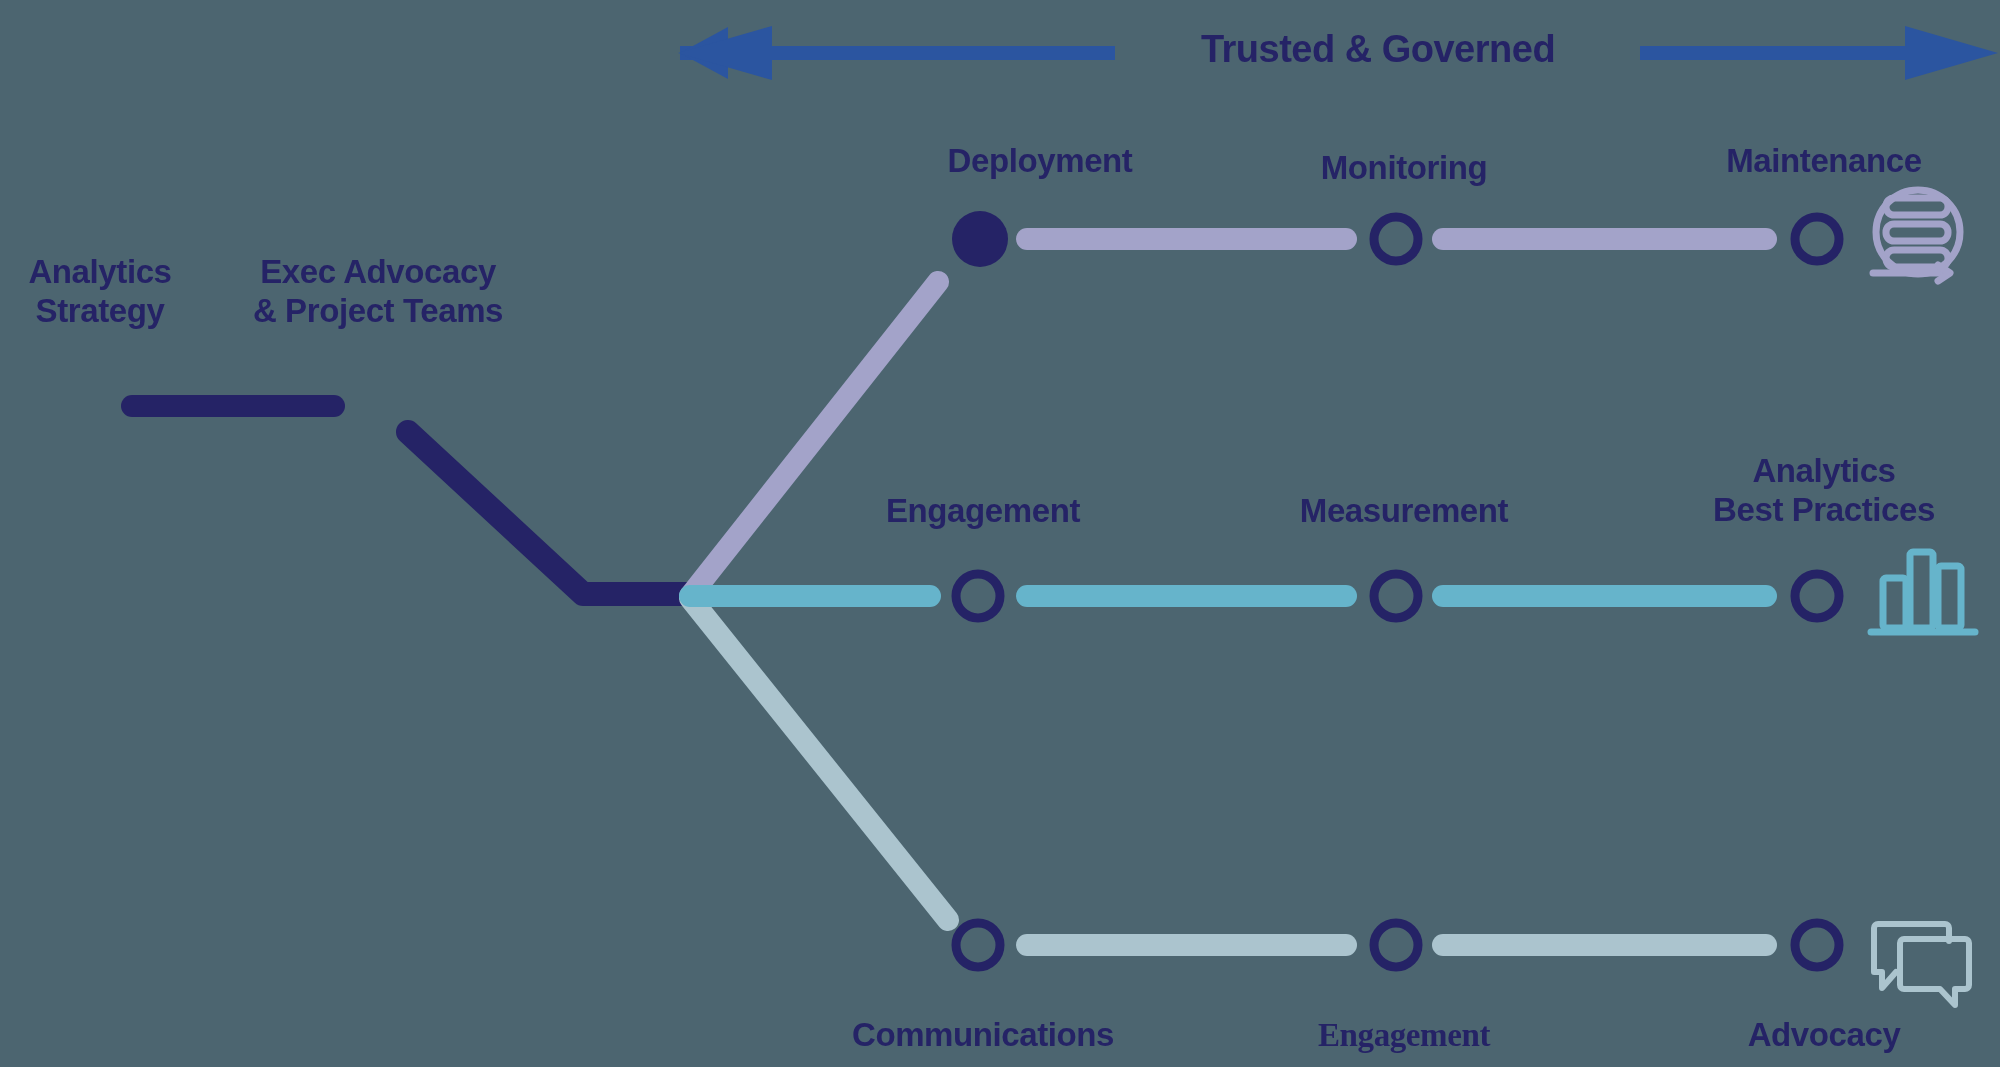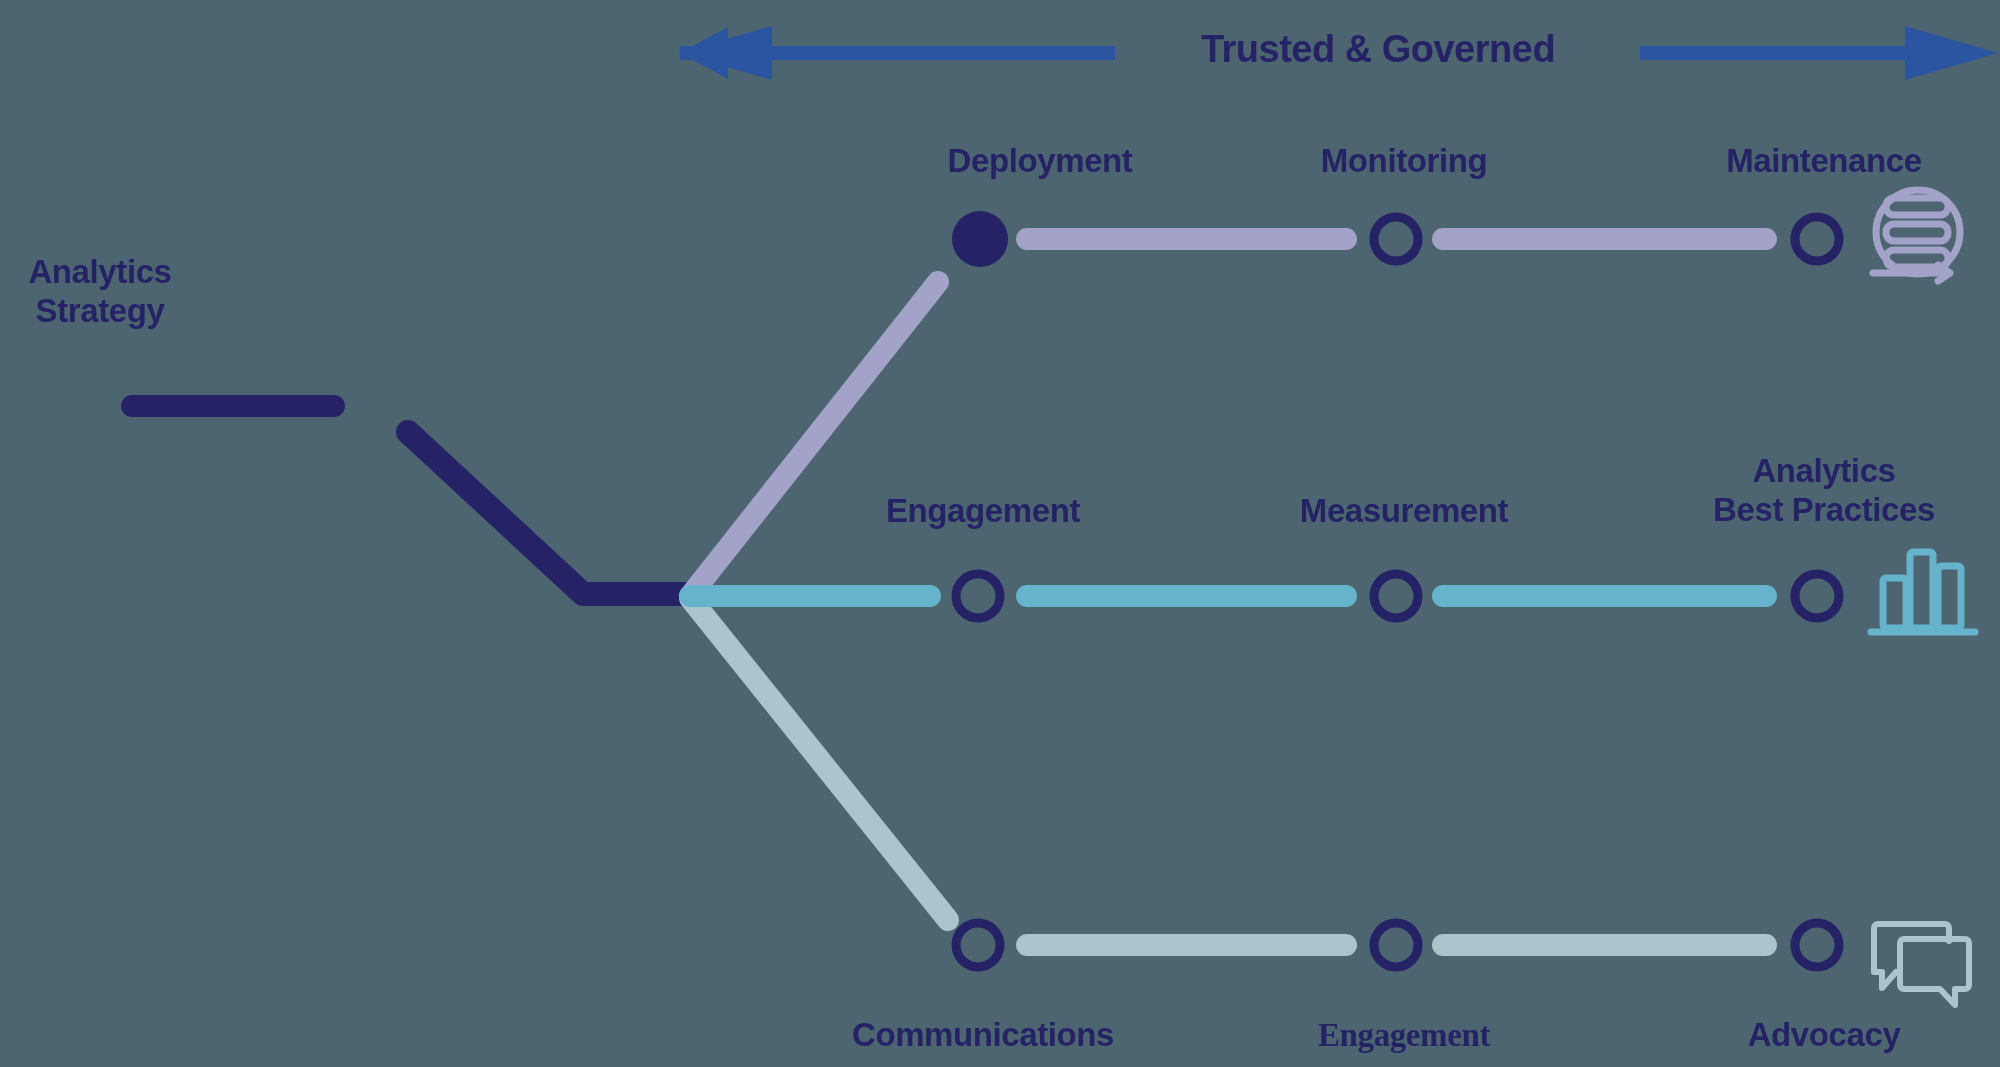--- a/index.html
+++ b/index.html
@@ -120,24 +120,26 @@
       <path d="M1874 930 V 972 h8 l0 16 l14 -16"></path>
       <path d="M1900 943 a4 4 0 0 1 4 -4 H1965 a4 4 0 0 1 4 4 V 985 a4 4 0 0 1 -4 4 h-10 l0 16 l-15 -16 H1904 a4 4 0 0 1 -4 -4 Z"></path>
     </g>
   </svg>
 
   <div class="header-title" style="left:1378px; top:28px;">Trusted &amp; Governed</div>
 
   <div class="lbl two-line" style="left:100px; top:253px;">Analytics
 Strategy</div>
 
+  <div class="lbl two-line" style="left:378px; top:253px;">Exec Advocacy
+&amp; Project Teams</div>
 
   <div class="lbl" style="left:1040px; top:142px;">Deployment</div>
 
-  <div class="lbl" style="left:1404px; top:142px;">Monitoring</div>
+  <div class="lbl" style="left:1404px; top:149px;">Monitoring</div>
 
   <div class="lbl" style="left:1824px; top:142px;">Maintenance</div>
 
   <div class="lbl" style="left:983px; top:492px;">Engagement</div>
 
   <div class="lbl" style="left:1404px; top:492px;">Measurement</div>
 
   <div class="lbl two-line" style="left:1824px; top:452px;">Analytics
 Best Practices</div>
 

